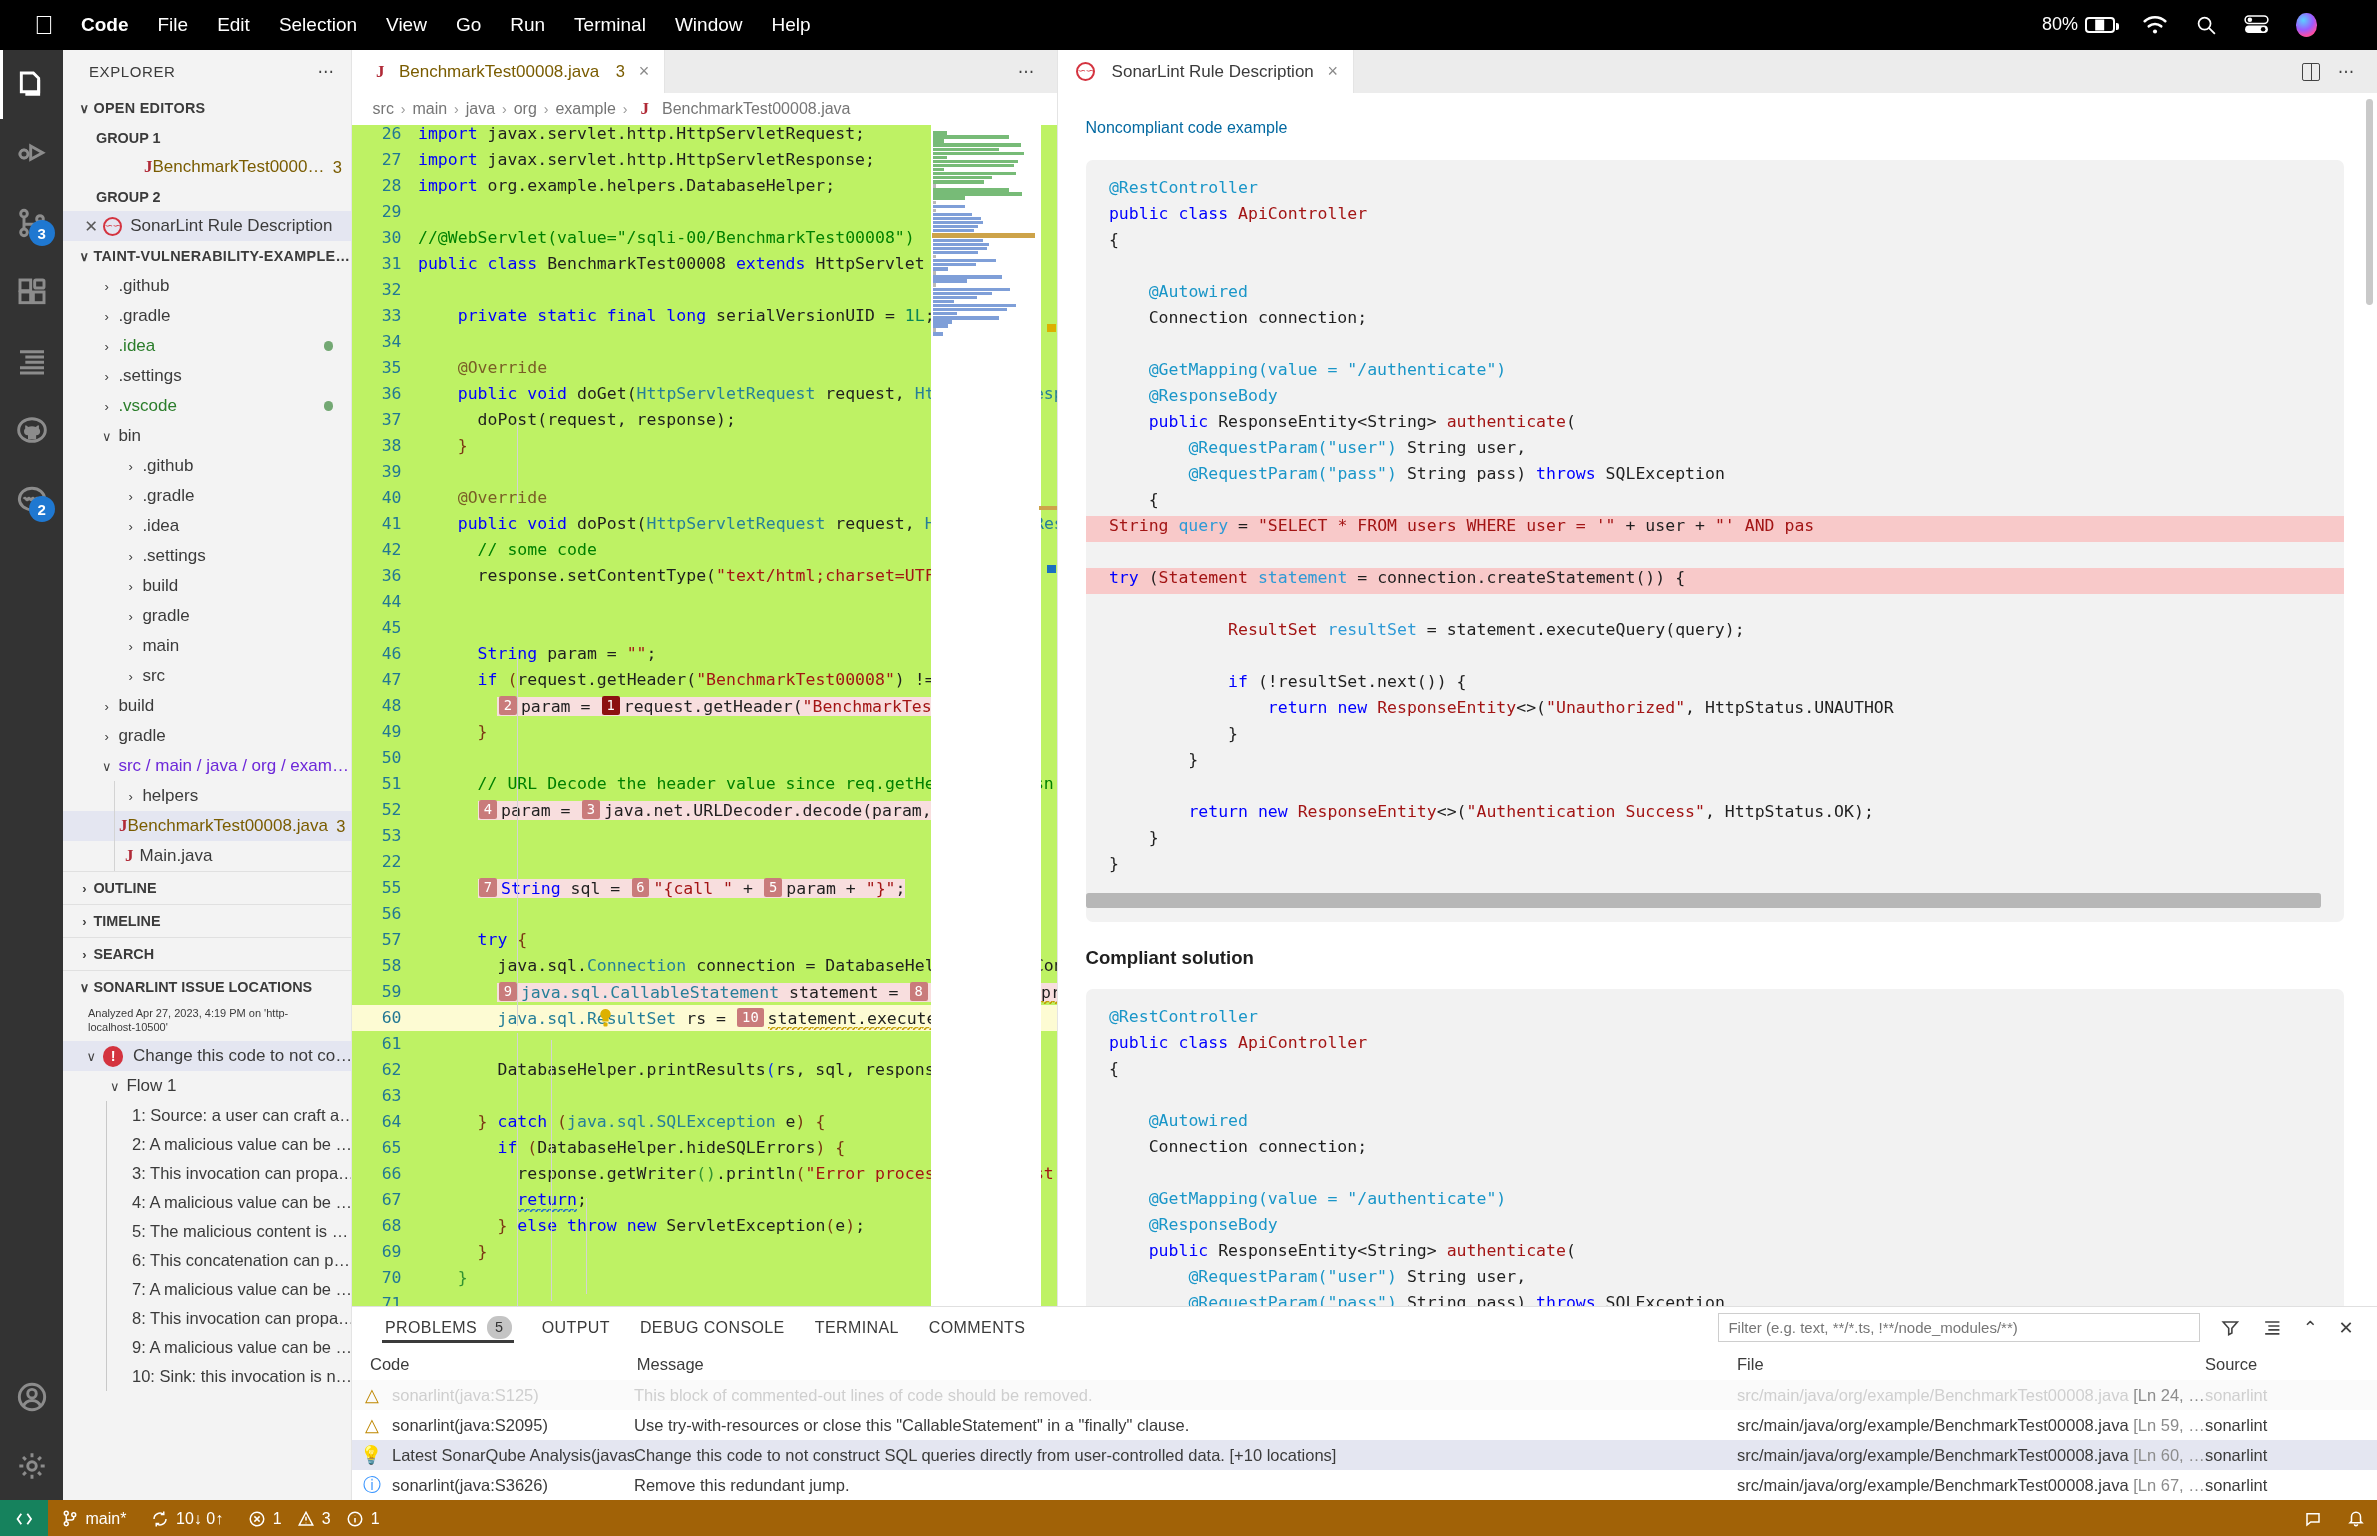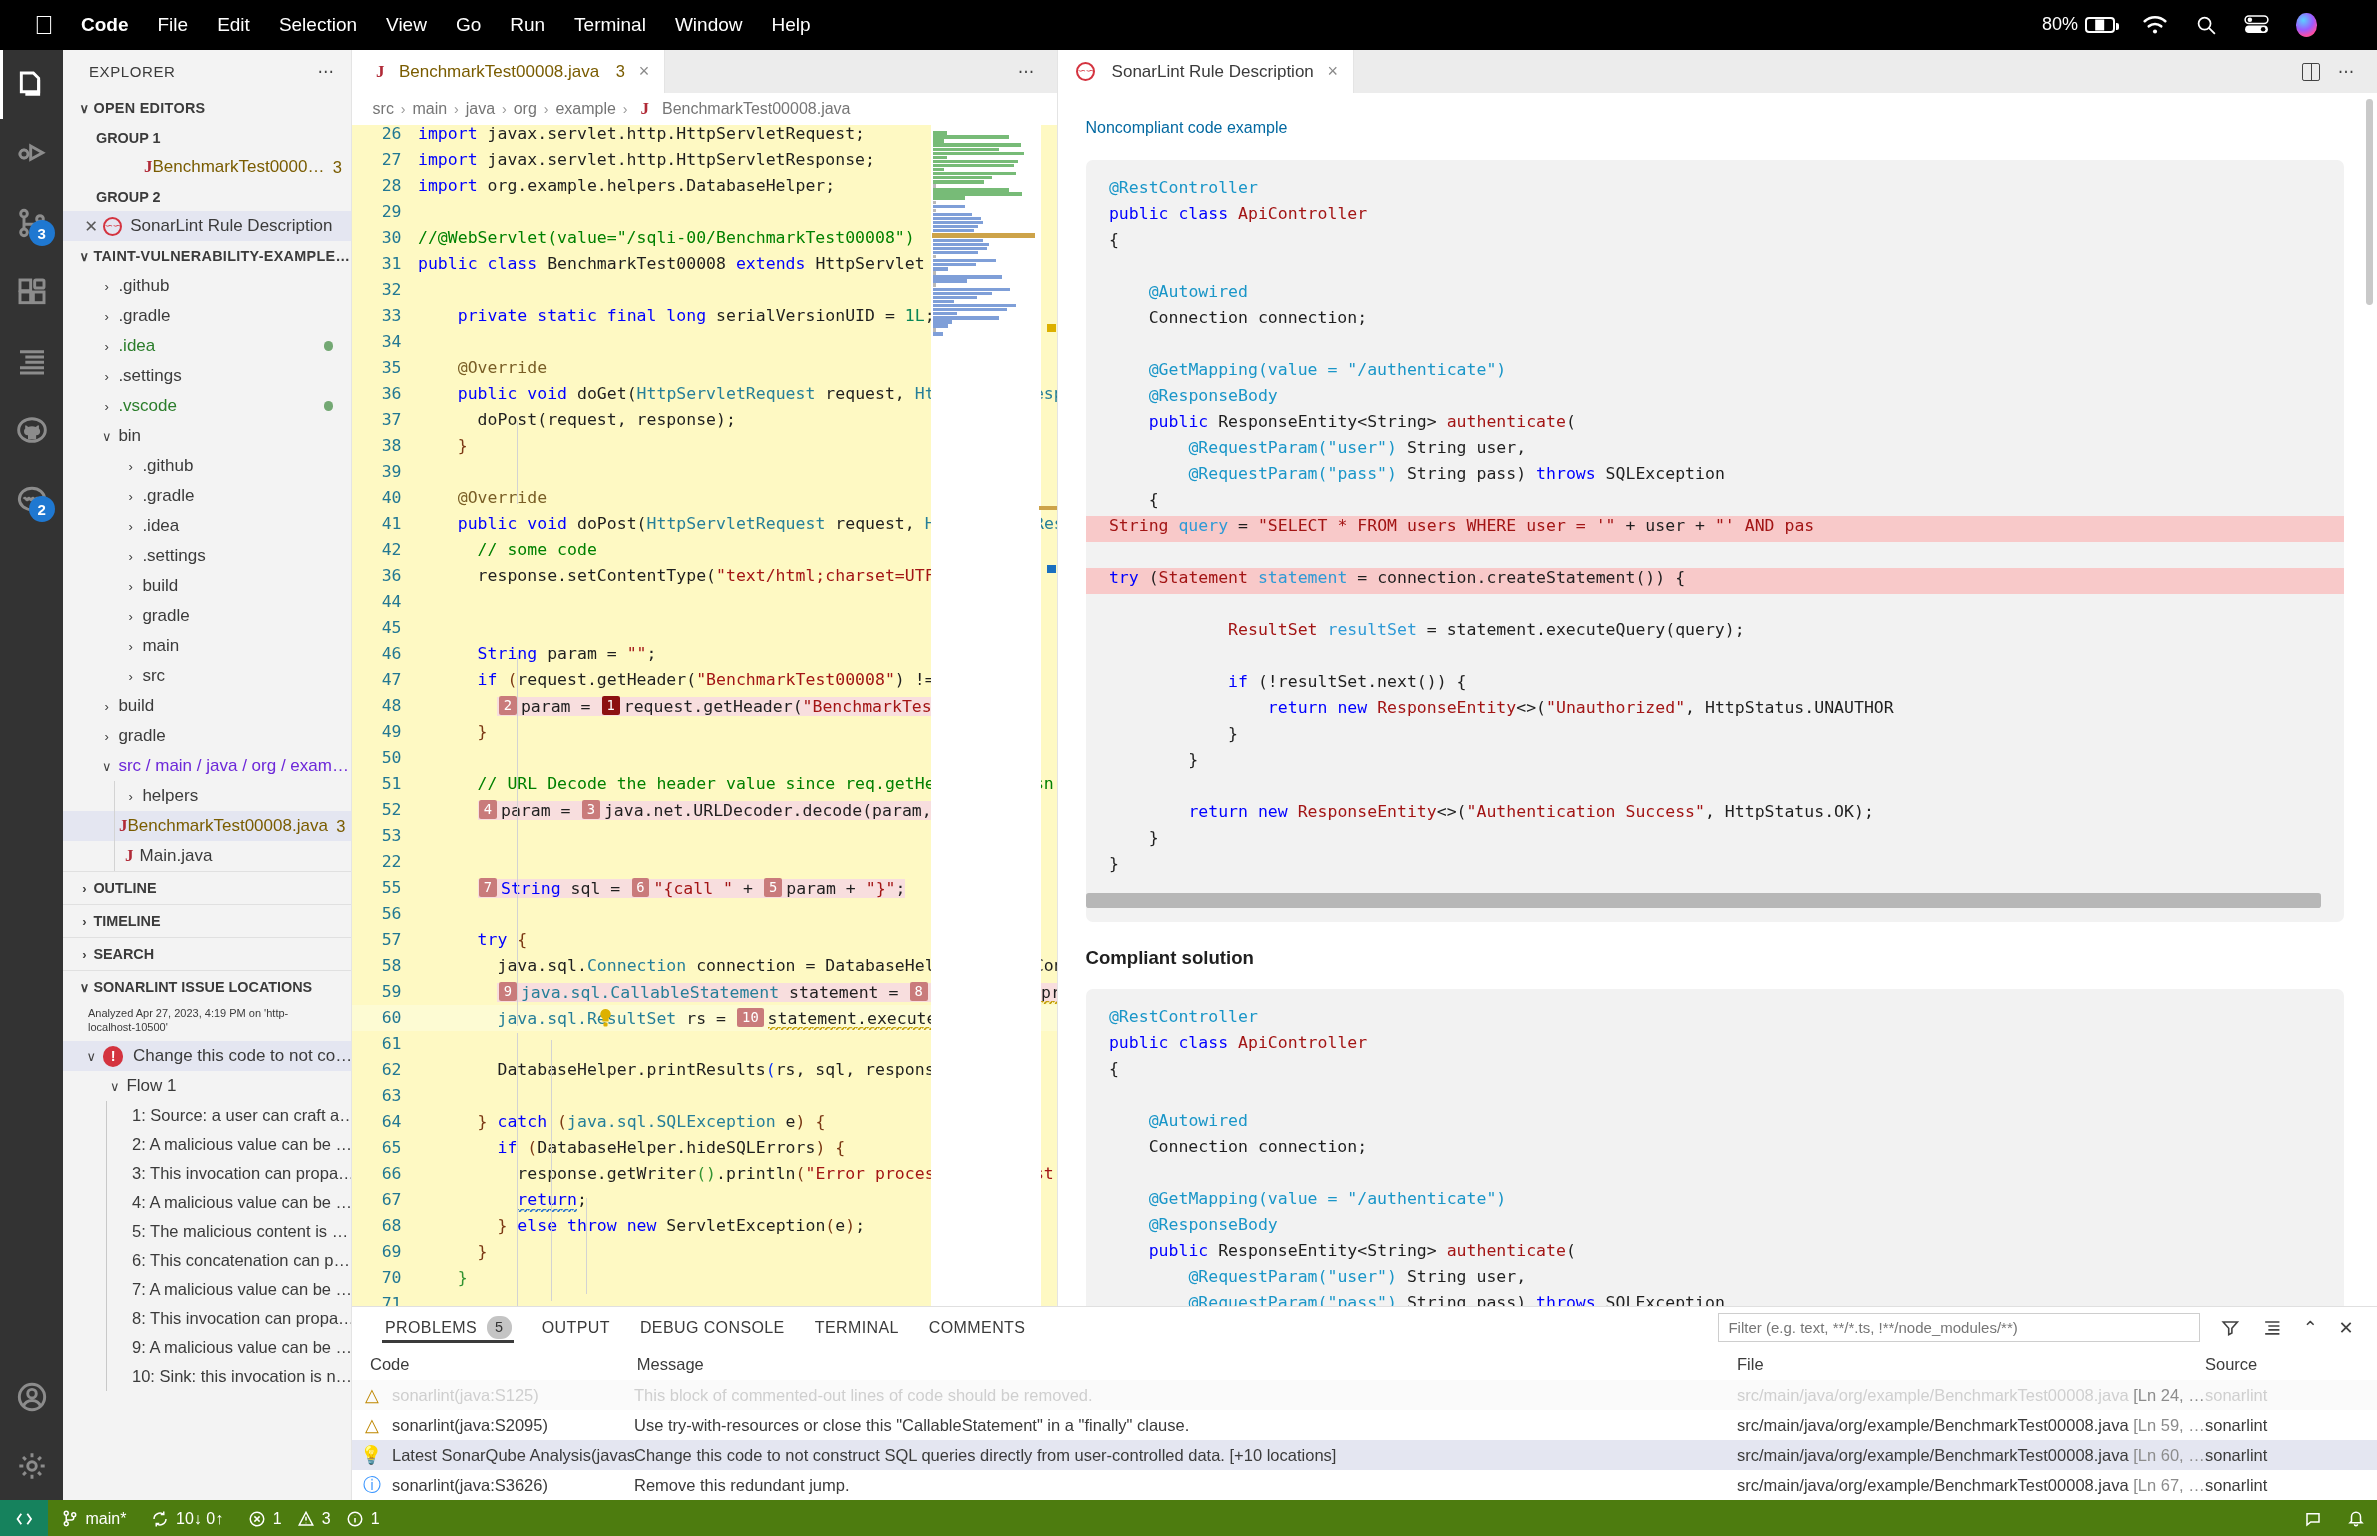--- a/index.html
+++ b/index.html
@@ -85,21 +85,21 @@
   .tab .close { color:#8a8a8a; font-size:18px; margin-left:5.5px; }
   .tabstrip .spacer { flex:1; }
   .tabactions { display:flex; align-items:center; gap:18px; padding-right:20.6px; color:#424242; font-size:18px; }
   .splitglyph { width:18px; height:18px; border:1.7px solid #424242; border-radius:2.1px; position:relative; }
   .splitglyph:after { content:""; position:absolute; left:50%; top:0; bottom:0; width:1.7px; background:#424242; }
 
   .breadcrumb { height:32px; display:flex; align-items:center; padding-left:20.6px; font-size:16px; color:#767676; gap:6.9px; background:#fff; flex:0 0 32px;}
   .breadcrumb .sep { color:#9a9a9a; font-size:14.4px; }
   .breadcrumb .bjava { color:#767676; }
 
-  .codearea { flex:1; position:relative; background:#fef9c3; overflow:hidden; }
+  .codearea { flex:1; position:relative; background:#bef264; overflow:hidden; }
   .lines { position:absolute; left:0; top:5.5px; width:1376px; }
   .ln { position:relative; height:26px; display:flex; align-items:center; }
   .lnum { width:66px; text-align:right; padding-right:16.5px; color:#237893; font-family:"DejaVu Sans Mono", monospace; font-size:16.5px; flex:0 0 66px;}
   .lcode { font-family:"DejaVu Sans Mono", monospace; font-size:16.5px; color:#1f1f1f; white-space:pre; }
   .ln.hl { background:#fdfbd3; }
   .gutter-bulb { position:absolute; left:246px; width:15px; height:20.6px; }
   .kw { color:#0000ff; } .typ { color:#267f99; } .str { color:#a31515; }
   .cmt { color:#008000; } .fn { color:#795e26; } .num { color:#098658; } .br1 { color:#0431fa; } .br2 { color:#7b3814; } .br3 { color:#319331;}
   .taint { background:#f8dede; }
   .tnum { display:inline-block; background:#c97b7b; color:#fff; font-size:13.8px; font-family:"DejaVu Sans Mono", monospace;
@@ -156,21 +156,21 @@
   .cellcode { flex:0 0 242px; white-space:nowrap; overflow:hidden; }
   .cellmsg { flex:1; white-space:nowrap; overflow:hidden; padding-right:9.6px; }
   .cellfile { flex:0 0 468px; white-space:nowrap; overflow:hidden; }
   .cellfile .lnref { color:#8c8c8c; }
   .cellsrc { flex:0 0 172px; }
   .warnico { color:#bf8803; font-size:18px; }
   .infoico { color:#3794ff; font-size:18px; }
   .bulbico { color:#6b6b6b; font-size:18px; }
 
   
-  .status { height:37px; background:#4d7c0f; color:#fff; display:flex; align-items:flex-start; font-size:16px; flex:0 0 37px; }
+  .status { height:37px; background:#a16207; color:#fff; display:flex; align-items:flex-start; font-size:16px; flex:0 0 37px; }
   .remote { background:#16825d; height:37px; display:flex; align-items:center; padding:0 13.8px; font-size:17px; }
   .st { display:flex; align-items:center; gap:6.9px; padding:0 12.4px; height:37px; white-space:nowrap; }
   .stright { margin-left:auto; display:flex; }
   svg.ic { display:block; }
 </style>
 </head>
 <body>
 
 <div class="app">
 

